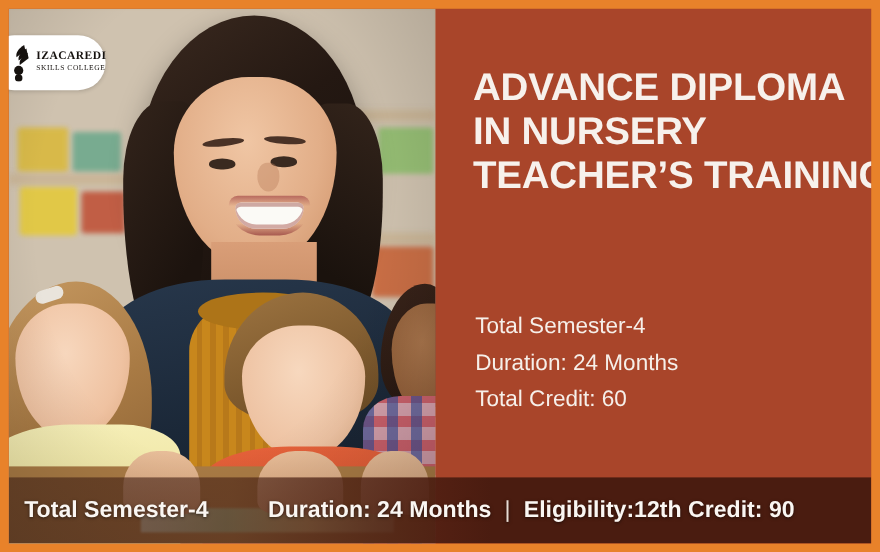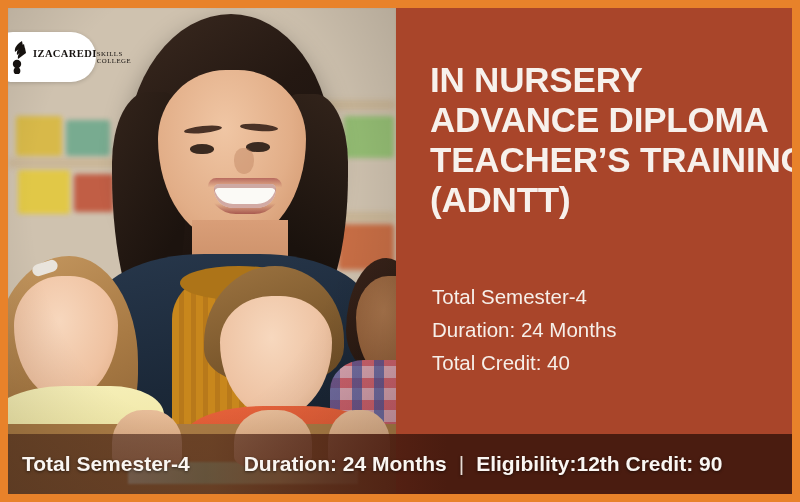--- a/index.html
+++ b/index.html
@@ -272,21 +272,21 @@
     background:#FFFFFF;
     border-radius:26px;
     display:flex;
     align-items:center;
     gap:5px;
     padding-left:24px;
     box-shadow:0 1px 4px rgba(0,0,0,.18);
     z-index:6;
   }
   #logo-mark { width:16px; height:34px; flex:0 0 16px; }
-  #logo-text { display:flex; line-height:1; }
+  #logo-text { display:flex; flex-direction:column; line-height:1; }
   #logo-name {
     font-size:10.5px; font-weight:bold; letter-spacing:.4px;
     color:#16120F; font-family:"Liberation Serif", serif;
   }
   #logo-sub {
     font-size:6.8px; letter-spacing:.5px; color:#16120F;
     margin-top:2px; font-family:"Liberation Serif", serif;
   }
 
   
@@ -418,30 +418,29 @@
       </svg>
       <div id="logo-text">
         <span id="logo-name">IZACAREDI</span>
         <span id="logo-sub">SKILLS COLLEGE</span>
       </div>
     </div>
 
     <div id="panel">
 
       <div id="heading">
+        <span class="ln">ADVANCE DIPLOMA</span>
         <span class="ln">IN NURSERY</span>
-        <span class="ln">ADVANCE DIPLOMA</span>
         <span class="ln">TEACHER’S TRAINING</span>
-        <span class="ln">(ADNTT)</span>
       </div>
 
       <div id="details">
         <span class="row">Total Semester-4</span>
         <span class="row">Duration: 24 Months</span>
-        <span class="row">Total Credit: 40</span>
+        <span class="row">Total Credit: 60</span>
       </div>
 
     </div>
 
     <div id="banner">
       <span class="seg" id="seg-1">Total Semester-4</span>
       <span class="seg" id="seg-2">Duration: 24 Months</span>
       <span id="bar-sep">|</span>
       <span class="seg">Eligibility:12th Credit: 90</span>
     </div>

